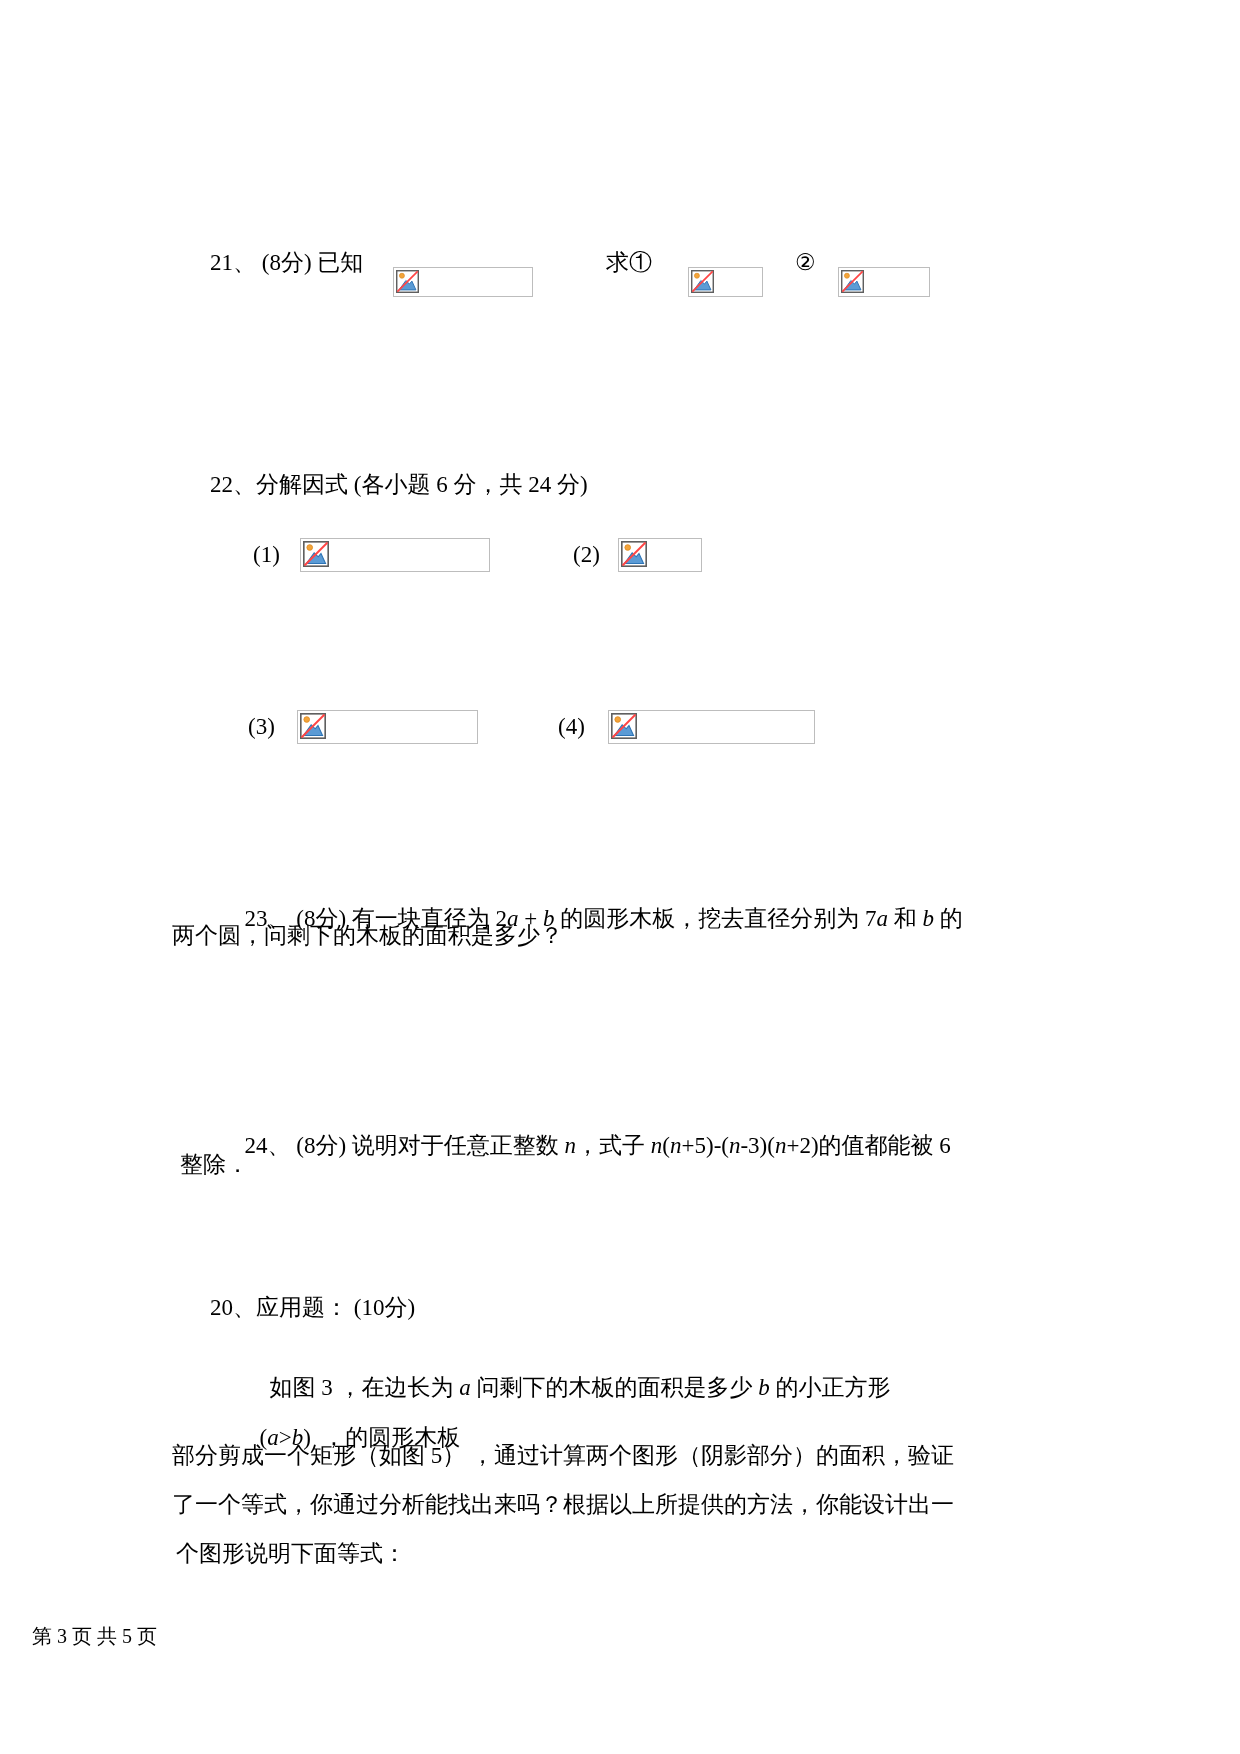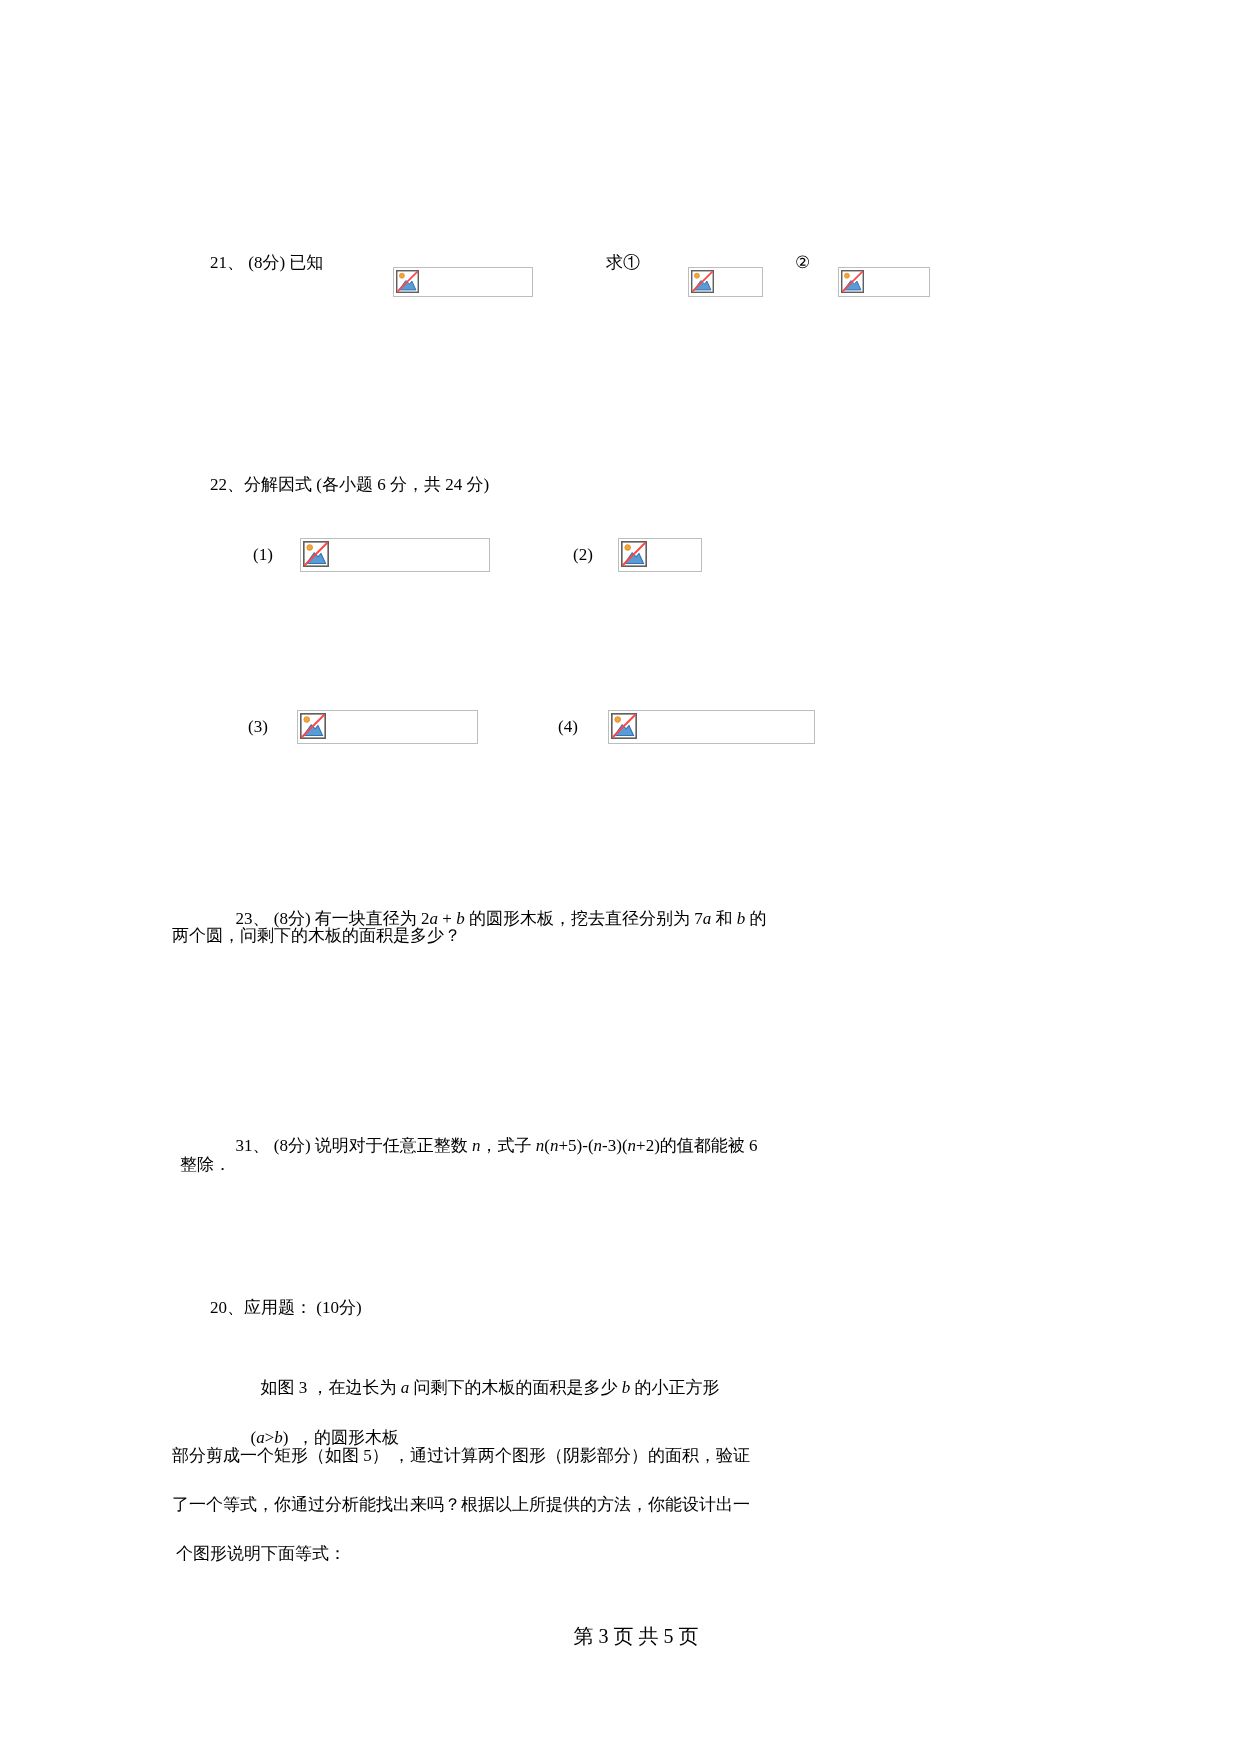--- a/index.html
+++ b/index.html
@@ -6,41 +6,40 @@
   .page {
     position:relative;
     width:1240px; height:1754px;
     background:#ffffff;
     color:#000000;
     font-family:"Liberation Serif","DejaVu Serif",serif;
     overflow:hidden;
   }
   .t {
     position:absolute;
-    font-size:17px;
+    font-size:23px;
     line-height:30px;
     white-space:pre;
     color:#000;
   }
   .it { font-style:italic; }
   .ph {
     position:absolute;
     border:1px solid #bdbdbd;
     background:#ffffff;
     box-sizing:border-box;
   }
   .ph .bi { position:absolute; top:2px; left:2px; display:block; }
   .ph-sm { height:30px; }
   .ph-sm .bi { width:23px; height:23px; }
   .ph-lg { height:34px; }
   .ph-lg .bi { width:26px; height:26px; }
   .footer {
     position:absolute;
     left:0; right:0;
-    text-align:center;
     font-size:20px;
     line-height:28px;
     white-space:pre;
     padding-left:32px;
   }
 </style>
 </head>
 <body>
 
 <svg width="0" height="0" style="position:absolute" aria-hidden="true">
@@ -111,21 +110,21 @@
 
   <section>
     <span class="t" style="left:210px;top:874px">
       <span>23、 (8分) 有一块直径为 2</span><span class="it">a</span><span> + </span><span class="it">b</span><span> 的圆形木板，挖去直径分别为 7</span><span class="it">a</span><span> 和 </span><span class="it">b</span><span> 的</span>
     </span>
     <span class="t" style="left:172px;top:921px">两个圆，问剩下的木板的面积是多少？</span>
   </section>
 
   <section>
     <span class="t" style="left:210px;top:1101px">
-      <span>31、 (8分) 说明对于任意正整数 </span><span class="it">n</span><span>，式子 </span><span class="it">n</span><span>(</span><span class="it">n</span><span>+5)-(</span><span class="it">n</span><span>-3)(</span><span class="it">n</span><span>+2)的值都能被 6</span>
+      <span>24、 (8分) 说明对于任意正整数 </span><span class="it">n</span><span>，式子 </span><span class="it">n</span><span>(</span><span class="it">n</span><span>+5)-(</span><span class="it">n</span><span>-3)(</span><span class="it">n</span><span>+2)的值都能被 6</span>
     </span>
     <span class="t" style="left:180px;top:1150px">整除．</span>
   </section>
 
   <section>
     <span class="t" style="left:210px;top:1293px">20、应用题： (10分)</span>
     <span class="t" style="left:235px;top:1343px">
       <span>如图 3 ，在边长为 </span><span class="it">a</span><span> 问剩下的木板的面积是多少 </span><span class="it">b</span><span> 的小正方形</span>
     </span>
     <span class="t" style="left:225px;top:1393px">

